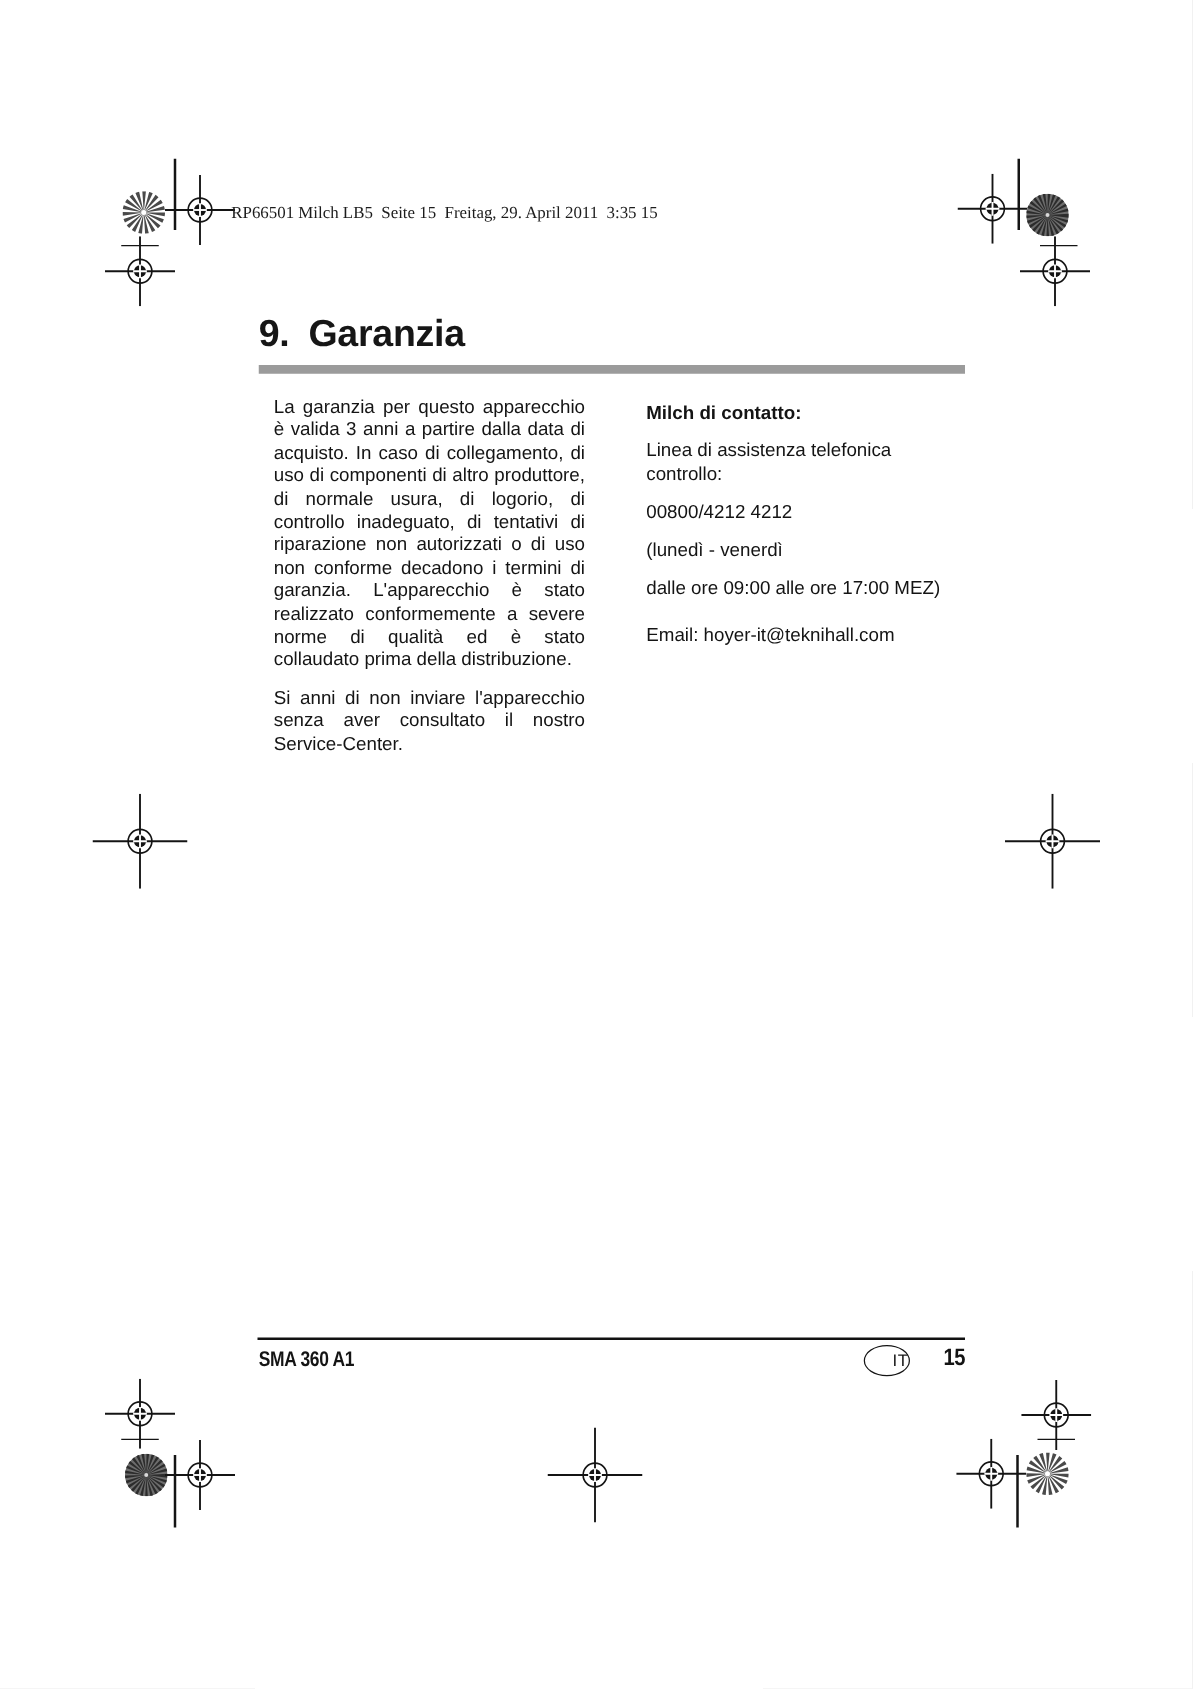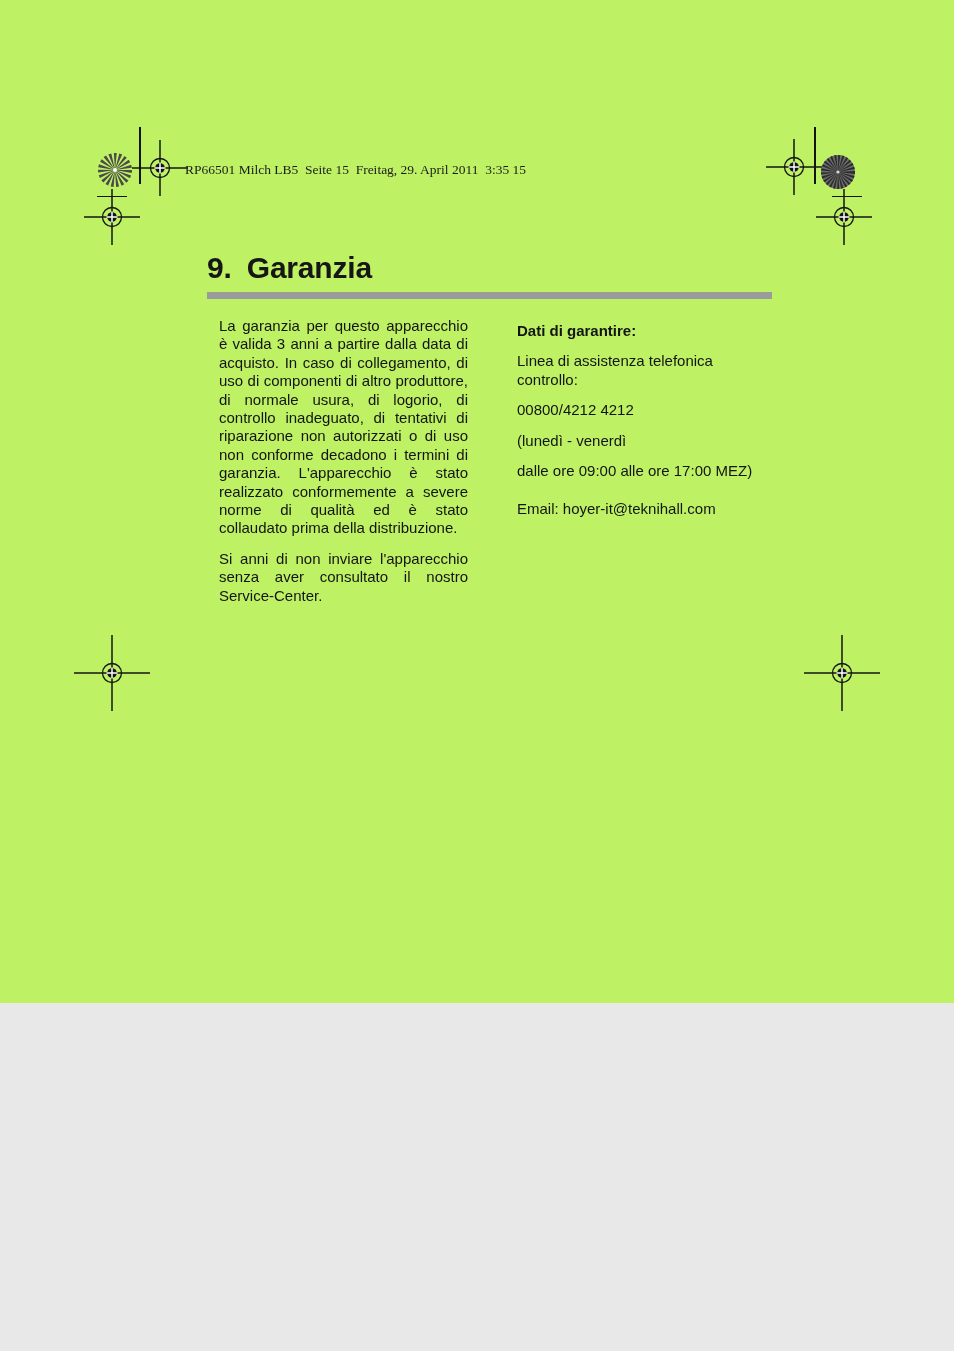--- a/index.html
+++ b/index.html
@@ -1,19 +1,19 @@
 <!DOCTYPE html>
 <html><head>
 <meta charset="utf-8">
 <style>
   html,body{margin:0;padding:0;background:#e8e8e8;}
   .page{
     position:relative;
-    width:954px;height:1003px;
-    background:#bef264;
+    width:954px;height:1351px;
+    background:#ffffff;
     font-family:"Liberation Sans",sans-serif;
     color:#1a1a1a;
     overflow:hidden;
     margin:0 auto;
   }
   
   .slug{
     position:absolute;left:185px;top:162px;
     font-family:"Liberation Serif",serif;
     font-size:13.5px;color:#1c1c1c;
@@ -172,21 +172,21 @@
 
   <h1 class="title" style="margin:0">9. Garanzia</h1>
   <div class="title-rule"></div>
 
   <div class="cols">
     <div class="col-left">
       <p class="just">La garanzia per questo apparecchio è valida 3 anni a partire dalla data di acquisto. In caso di collegamento, di uso di componenti di altro produttore, di normale usura, di logorio, di controllo inadeguato, di tentativi di riparazione non autorizzati o di uso non conforme decadono i termini di garanzia. L'apparecchio è stato realizzato conformemente a severe norme di qualità ed è stato collaudato prima della distribuzione.</p>
       <p class="just">Si anni di non inviare l'apparecchio senza aver consultato il nostro Service-Center.</p>
     </div>
     <div class="col-right">
-      <p class="bold contact-head">Dati di garantire:</p>
+      <p class="bold contact-head">Milch di contatto:</p>
       <div class="line">Linea di assistenza telefonica controllo:</div>
       <div class="line">00800/4212 4212</div>
       <div class="line">(lunedì - venerdì</div>
       <div class="line">dalle ore 09:00 alle ore 17:00 MEZ)</div>
       <div class="line email-line">Email: hoyer-it@teknihall.com</div>
     </div>
   </div>
 
   <div class="footer-rule"></div>
   <div class="footer-model">SMA 360 A1</div>

